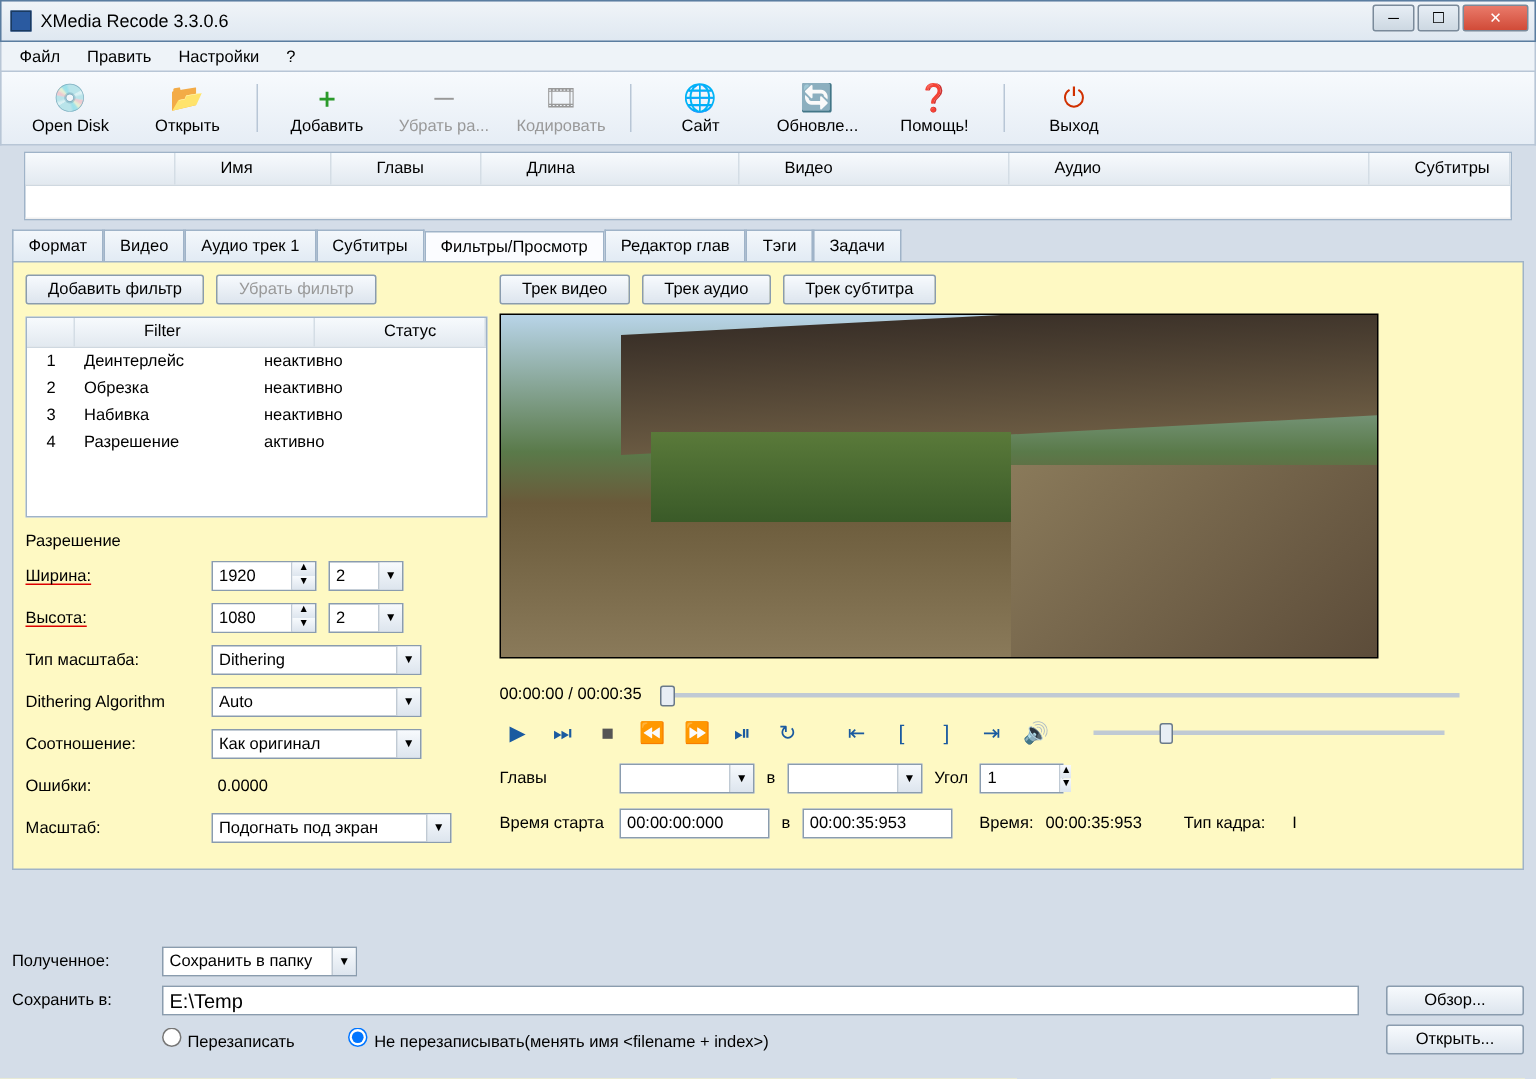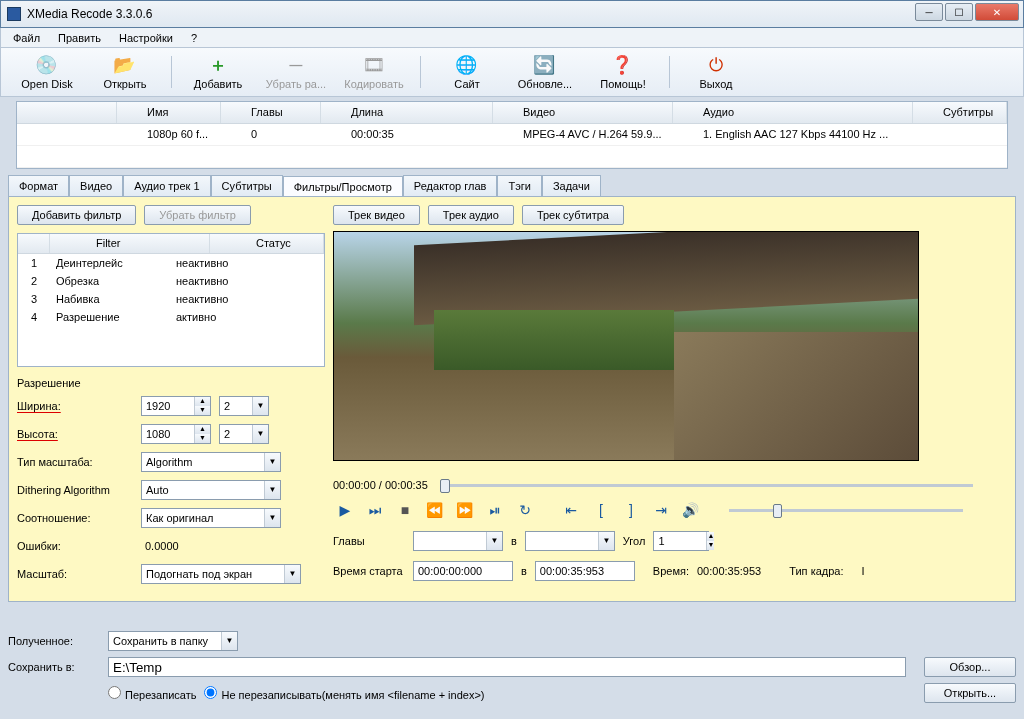--- a/index.html
+++ b/index.html
@@ -77,21 +77,21 @@
 .vol-thumb { position: absolute; left: 44px; top: -5px; width: 9px; height: 14px; background: #e8eef5; border: 1px solid #6a7a8a; border-radius: 2px; }
 
 .chap-row { margin-top: 10px; display: flex; align-items: center; gap: 8px; }
 .chap-row .lbl { width: 72px; }
 .timeinput { border: 1px solid #8a9cae; height: 20px; width: 100px; padding: 0 4px; background: #fff; display: inline-flex; align-items: center; }
 
 .bottom { position: absolute; bottom: 10px; left: 8px; right: 8px; }
 .brow { display: flex; align-items: center; margin-bottom: 6px; gap: 8px; }
 .blabel { width: 92px; }
 .pathinput { flex: 1; border: 1px solid #8a9cae; height: 20px; padding: 0 4px; background: #fff; }
-.radio-row { display: flex; gap: 8px; align-items: center; }
+.radio-row { display: flex; gap: 36px; align-items: center; }
 input[type=radio] { margin-right: 4px; }
 
 .right-b { display: flex; flex-direction: column; gap: 4px; margin-left: 10px; }
 .right-b .btn { width: 92px; text-align: center; }
 </style>
 </head>
 <body>
 
 <div class="titlebar">
   <div class="appicon"></div>
@@ -156,29 +156,20 @@
 <div class="filearea">
   <div class="fhead">
     <div class="fcol" style="width:76px"></div>
     <div class="fcol" style="width:80px">Имя</div>
     <div class="fcol" style="width:76px">Главы</div>
     <div class="fcol" style="width:148px">Длина</div>
     <div class="fcol" style="width:156px">Видео</div>
     <div class="fcol" style="width:216px">Аудио</div>
     <div class="fcol" style="flex:1">Субтитры</div>
   </div>
-  <div class="frow">
-    <div class="fcol" style="width:76px"></div>
-    <div class="fcol" style="width:80px">1080p 60 f...</div>
-    <div class="fcol" style="width:76px">0</div>
-    <div class="fcol" style="width:148px">00:00:35</div>
-    <div class="fcol" style="width:156px">MPEG-4 AVC / H.264 59.9...</div>
-    <div class="fcol" style="width:216px">1. English AAC  127 Kbps 44100 Hz ...</div>
-    <div class="fcol" style="flex:1"></div>
-  </div>
   <div class="frow"></div>
 </div>
 </div>
 
 <div class="tabs">
   <div class="tab">Формат</div>
   <div class="tab">Видео</div>
   <div class="tab">Аудио трек 1</div>
   <div class="tab">Субтитры</div>
   <div class="tab active">Фильтры/Просмотр</div>
@@ -249,21 +240,21 @@
             </div>
           </div>
         <div class="combo" style="width:50px;margin-left:8px">
             <span class="cval">2</span>
             <span class="carrow">▼</span>
           </div>
       </div>
       <div class="res-row">
         <div class="res-label">Тип масштаба:</div>
         <div class="combo" style="width:140px">
-            <span class="cval">Algorithm</span>
+            <span class="cval">Dithering</span>
             <span class="carrow">▼</span>
           </div>
       </div>
       <div class="res-row">
         <div class="res-label">Dithering Algorithm</div>
         <div class="combo" style="width:140px">
             <span class="cval">Auto</span>
             <span class="carrow">▼</span>
           </div>
       </div>

